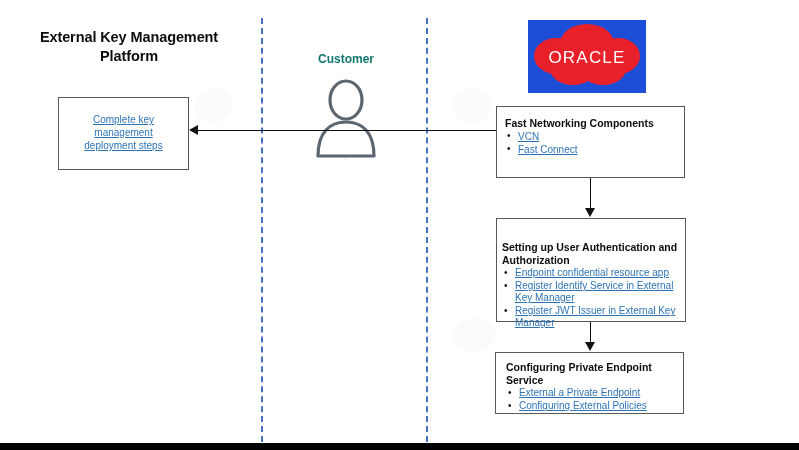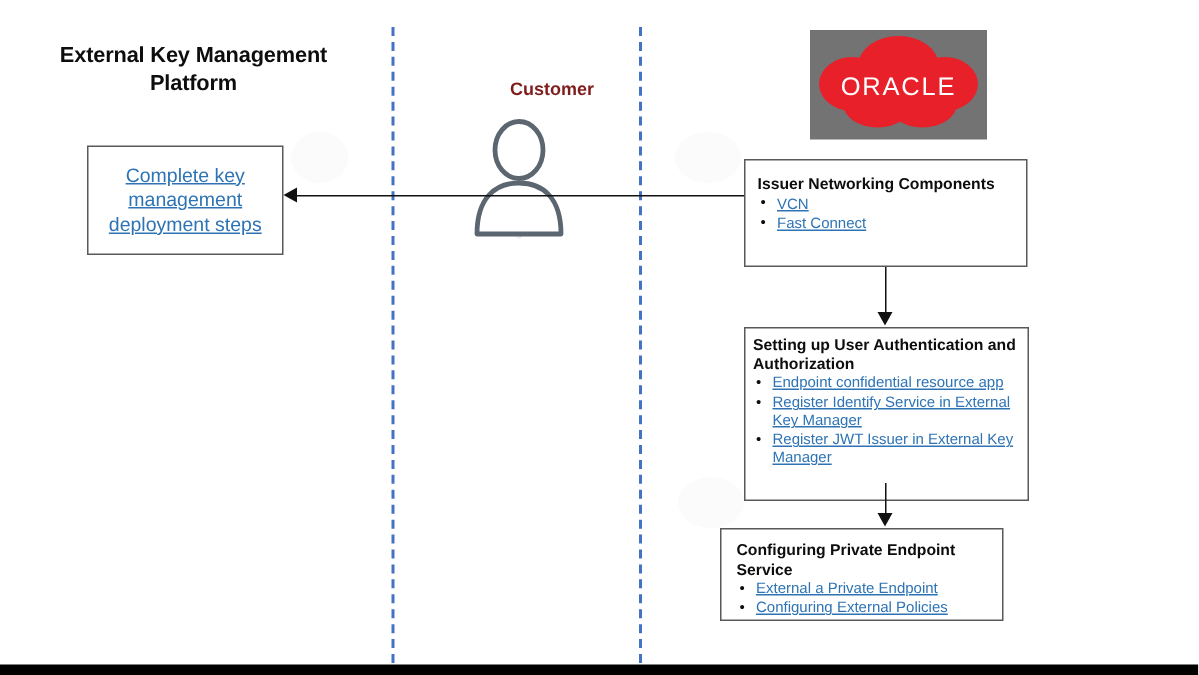--- a/index.html
+++ b/index.html
@@ -36,24 +36,24 @@
     line-height: 1.28;
     letter-spacing: -0.1px;
   }
 
   
   #customer-label {
     position: absolute;
     left: 296px;
     top: 52px;
     width: 100px;
-    text-align: right;
+    text-align: center;
     font-size: 12px;
     font-weight: bold;
-    color: #7f1d1d;
+    color: #0f766e;
   }
 
   
   #actor-icon {
     position: absolute;
     left: 312px;
     top: 78px;
     width: 68px;
     height: 82px;
   }
@@ -105,43 +105,43 @@
     width: 131px;
     height: 73px;
     display: flex;
     align-items: center;
     justify-content: center;
   }
   #box-complete-key .link-text {
     display: block;
     width: 104px;
     text-align: center;
-    font-size: 13px;
+    font-size: 10px;
     line-height: 1.28;
     color: #2E74B5;
     text-decoration: underline;
   }
 
   
   #box-networking {
     left: 496px;
     top: 106px;
     width: 189px;
     height: 72px;
     padding: 10px 6px 0 8px;
   }
   #box-auth {
     left: 496px;
     top: 218px;
     width: 190px;
-    height: 116px;
-    padding: 5px 3px 0 5px;
+    height: 104px;
+    padding: 22px 3px 0 5px;
   }
   #box-endpoint {
-    left: 480px;
+    left: 495px;
     top: 352px;
     width: 189px;
     height: 62px;
     padding: 8px 5px 0 10px;
   }
 
   
   .hline {
     position: absolute;
     height: 0;
@@ -165,25 +165,25 @@
     width: 0;
     height: 0;
     border-left: 5px solid transparent;
     border-right: 5px solid transparent;
     border-top: 9px solid #111111;
   }
 
   
   #oracle-logo {
     position: absolute;
-    left: 540px;
+    left: 528px;
     top: 20px;
     width: 118px;
     height: 73px;
-    background: #737373;
+    background: #1d4ed8;
   }
   #oracle-logo svg { display: block; }
 
   
   .ghost-circle {
     position: absolute;
     border-radius: 50%;
     background: #fbfbfb;
   }
   .ghost-dot {
@@ -243,21 +243,21 @@
   <div class="box" id="box-complete-key">
     <span class="link-text">Complete key management deployment steps</span>
   </div>
 
   <div class="hline" style="left:197px; top:130px; width:161px;"></div>
   <div class="arrow-left" style="left:189px; top:125px;"></div>
 
   <div class="hline" style="left:358px; top:130px; width:138px;"></div>
 
   <div class="box" id="box-networking">
-    <p class="box-title">Issuer Networking Components</p>
+    <p class="box-title">Fast Networking Components</p>
     <ul class="bullets">
       <li><span class="lnk">VCN</span></li>
       <li><span class="lnk">Fast Connect</span></li>
     </ul>
   </div>
 
   <div class="vline" style="left:590px; top:178px; height:31px;"></div>
   <div class="arrow-down" style="left:585px; top:208px;"></div>
 
   <div class="box" id="box-auth">

